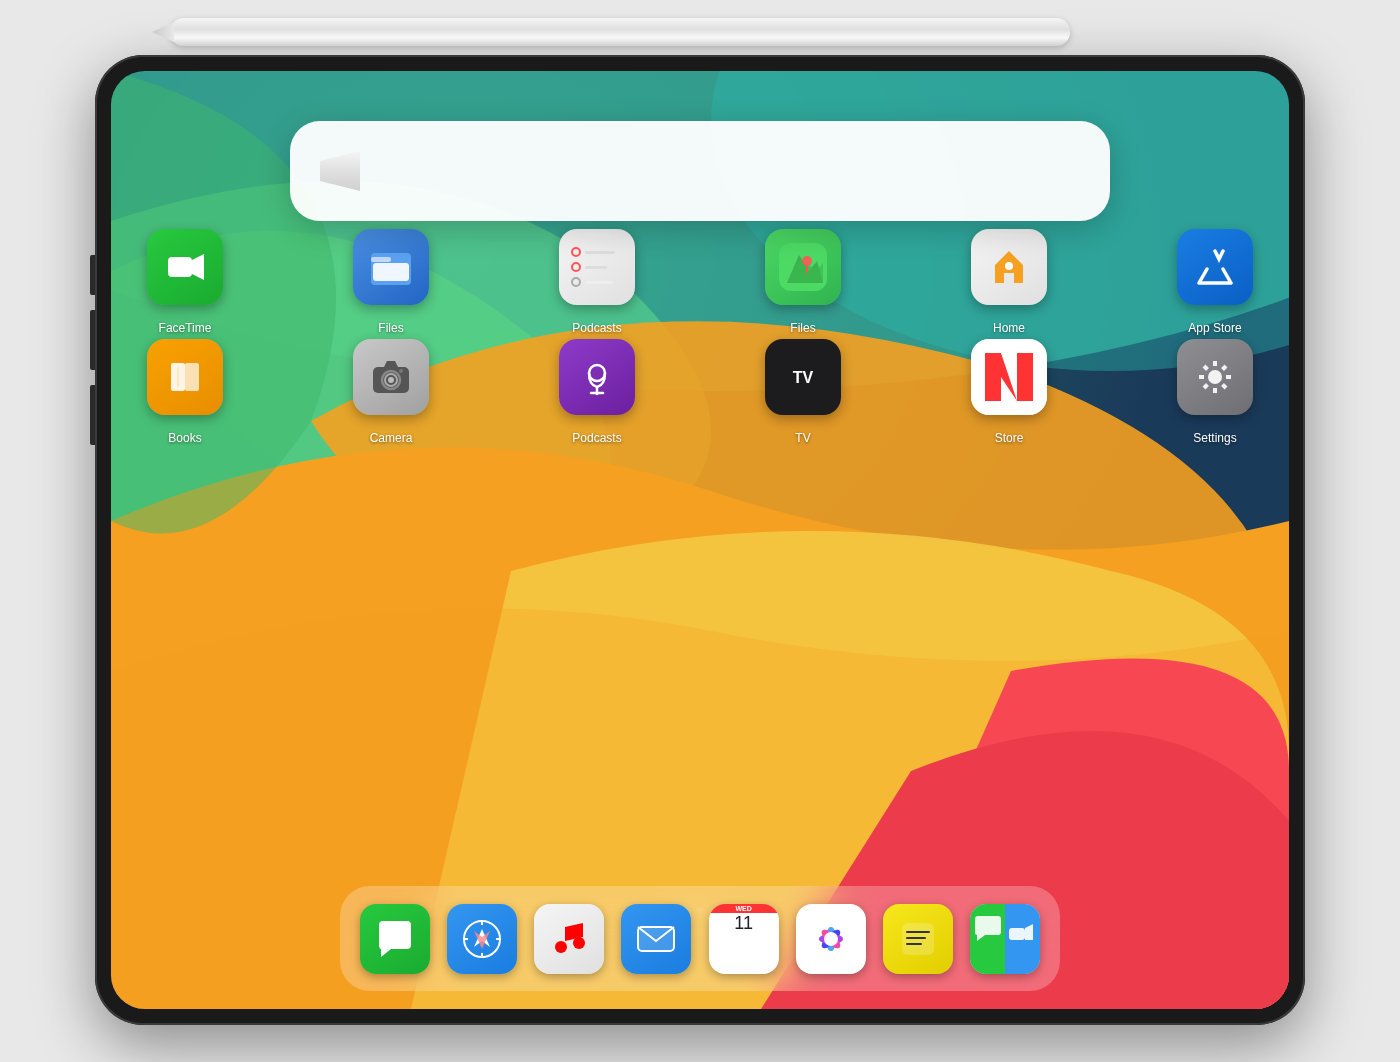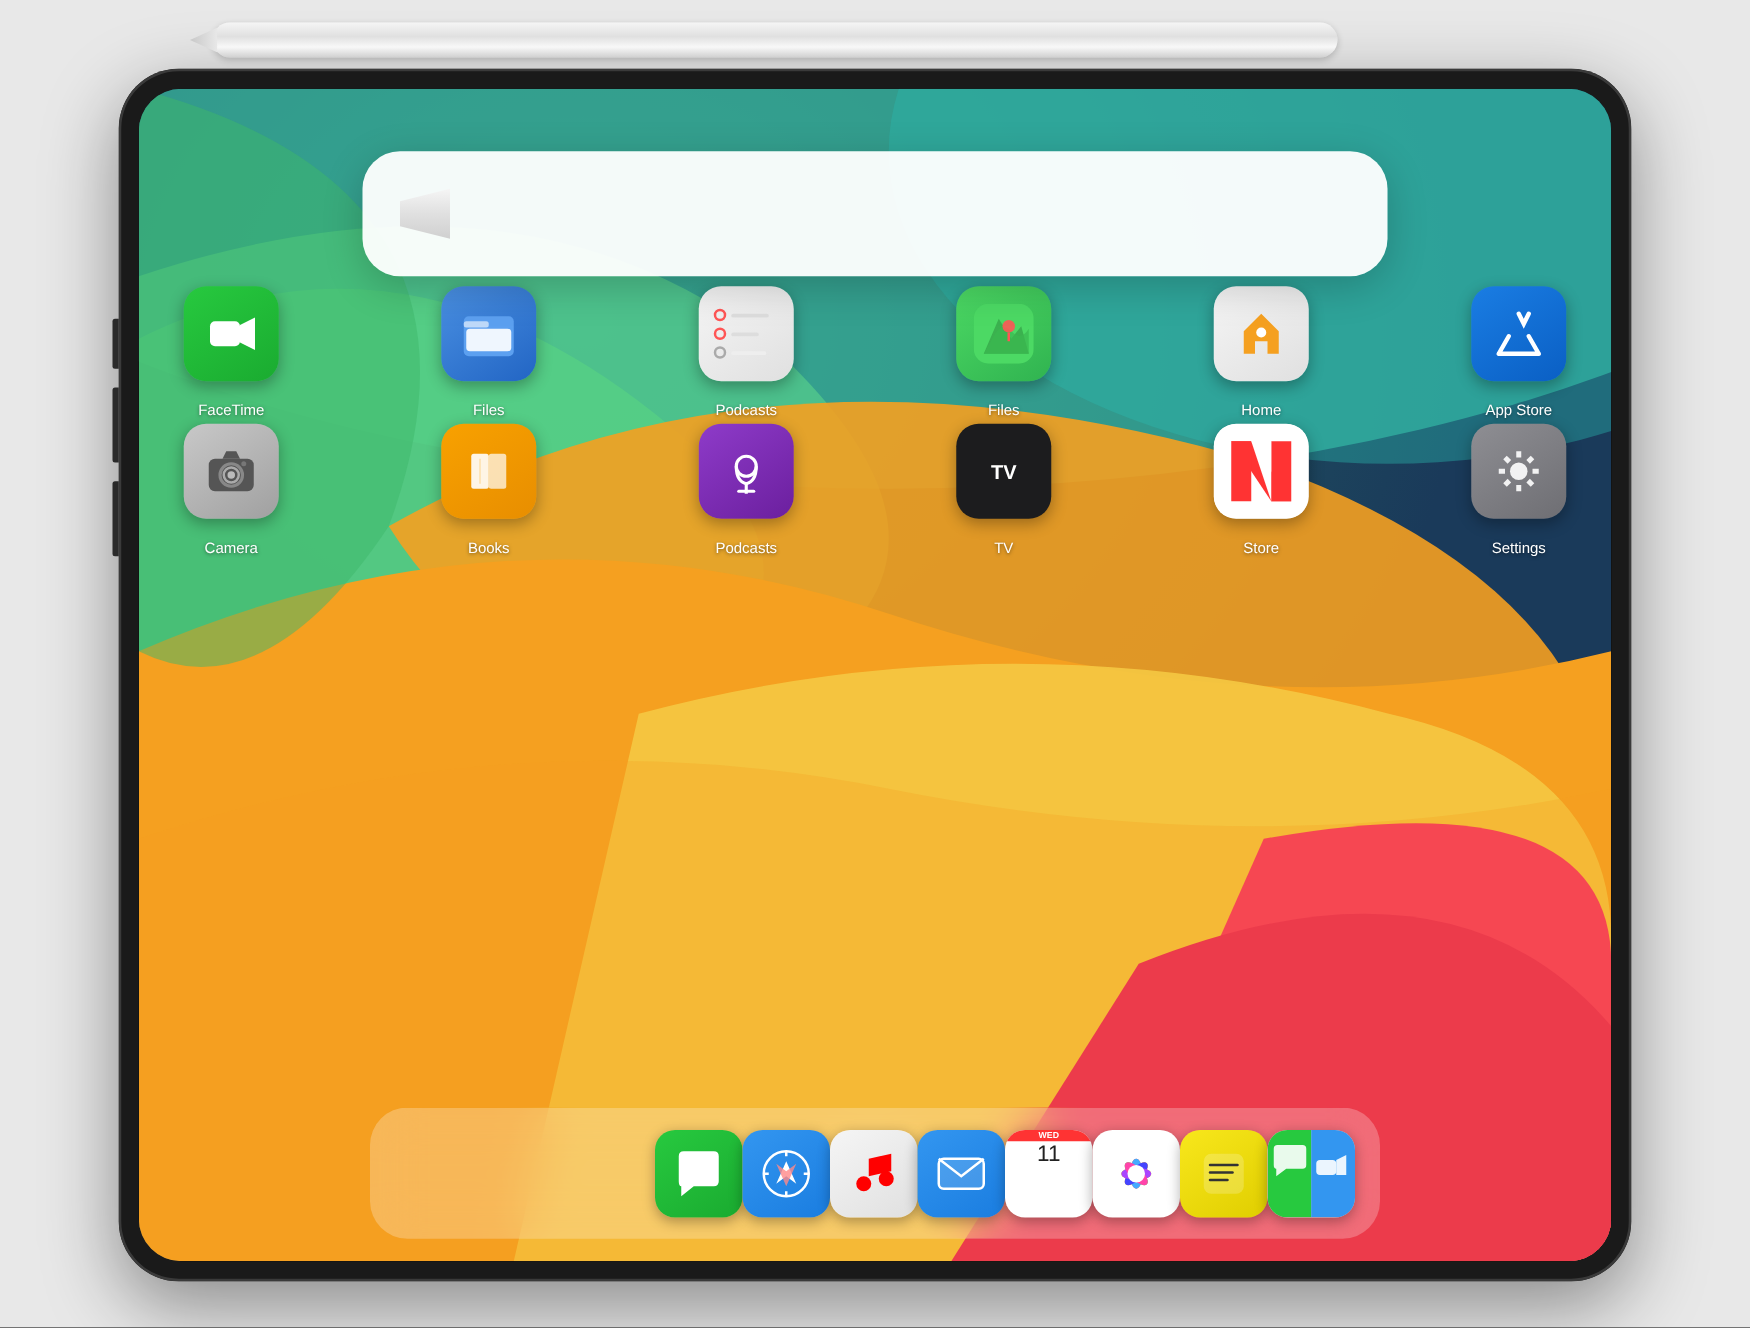--- a/index.html
+++ b/index.html
@@ -200,28 +200,28 @@
     .dot.active {
       background: rgba(255,255,255,0.95);
     }
 
     
     .dock {
       position: absolute;
       bottom: 18px;
       left: 50%;
       transform: translateX(-50%);
-      width: 808px;
+      width: 720px;
       height: 105px;
       background: rgba(255,255,255,0.25);
       backdrop-filter: blur(20px);
       border-radius: 30px;
       display: flex;
       align-items: center;
-      justify-content: flex-end;
+      justify-content: space-between;
       padding: 0 20px;
     }
 
     .dock-icon {
       width: 70px;
       height: 70px;
       border-radius: 16px;
       display: flex;
       align-items: center;
       justify-content: center;
@@ -478,42 +478,42 @@
                   <path d="M24 8 L28 16 L32 8 M16 26 L8 40 M32 26 L40 40 M8 40 L40 40" stroke="white" stroke-width="3.5" stroke-linecap="round" fill="none"></path>
                 </svg>
             </div>
             <span class="app-label">App Store</span>
           </div>
         </div>
 
         <div class="row2-apps">
 
           <div class="app-icon-wrapper">
+            <div class="app-icon books-icon">
+              <svg width="48" height="48" viewBox="0 0 48 48">
+                  <rect x="10" y="10" width="14" height="28" rx="2" fill="white" opacity="0.9"></rect>
+                  <rect x="24" y="10" width="14" height="28" rx="2" fill="white" opacity="0.7"></rect>
+                  <line x1="17" y1="14" x2="17" y2="34" stroke="#f8a100" stroke-width="1" opacity="0.3"></line>
+                </svg>
+            </div>
+            <span class="app-label">Books</span>
+          </div>
+
+          <div class="app-icon-wrapper">
             <div class="app-icon camera-icon">
               <svg width="48" height="48" viewBox="0 0 48 48">
                   <rect x="6" y="14" width="36" height="26" rx="5" fill="#555"></rect>
                   <path d="M17 14 L20 8 L28 8 L31 14 Z" fill="#555"></path>
                   <circle cx="24" cy="27" r="9" fill="none" stroke="#888" stroke-width="2.5"></circle>
                   <circle cx="24" cy="27" r="6" fill="none" stroke="#aaa" stroke-width="2"></circle>
                   <circle cx="24" cy="27" r="3" fill="#bbb"></circle>
                   <circle cx="34" cy="18" r="2" fill="#777"></circle>
                 </svg>
             </div>
             <span class="app-label">Camera</span>
-          </div>
-
-          <div class="app-icon-wrapper">
-            <div class="app-icon books-icon">
-              <svg width="48" height="48" viewBox="0 0 48 48">
-                  <rect x="10" y="10" width="14" height="28" rx="2" fill="white" opacity="0.9"></rect>
-                  <rect x="24" y="10" width="14" height="28" rx="2" fill="white" opacity="0.7"></rect>
-                  <line x1="17" y1="14" x2="17" y2="34" stroke="#f8a100" stroke-width="1" opacity="0.3"></line>
-                </svg>
-            </div>
-            <span class="app-label">Books</span>
           </div>
 
           <div class="app-icon-wrapper">
             <div class="app-icon podcasts-icon">
               <svg width="48" height="48" viewBox="0 0 48 48">
                   <circle cx="24" cy="20" r="8" fill="none" stroke="white" stroke-width="2.5"></circle>
                   <path d="M16 20 Q16 32 24 34 Q32 32 32 20" fill="none" stroke="white" stroke-width="2.5"></path>
                   <line x1="24" y1="34" x2="24" y2="42" stroke="white" stroke-width="2.5"></line>
                   <line x1="18" y1="40" x2="30" y2="40" stroke="white" stroke-width="2.5" stroke-linecap="round"></line>
                 </svg>

